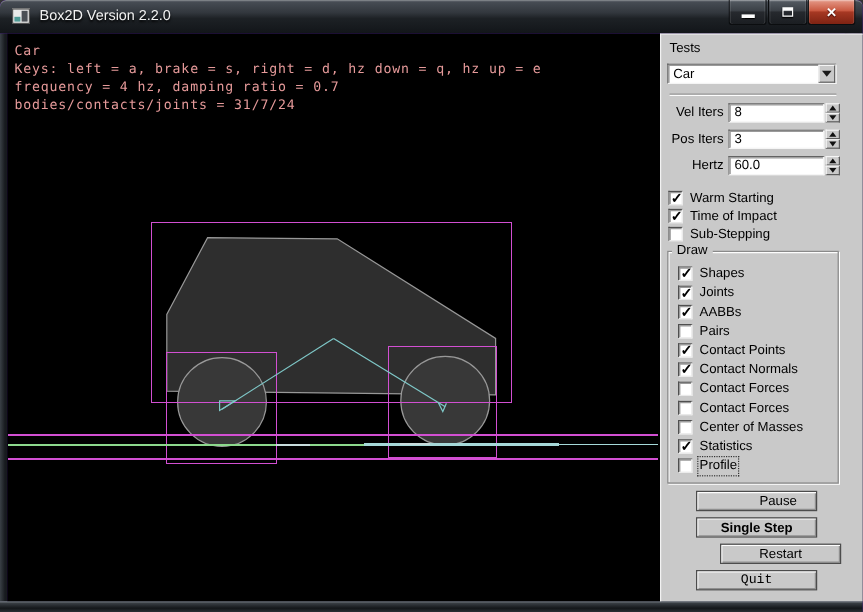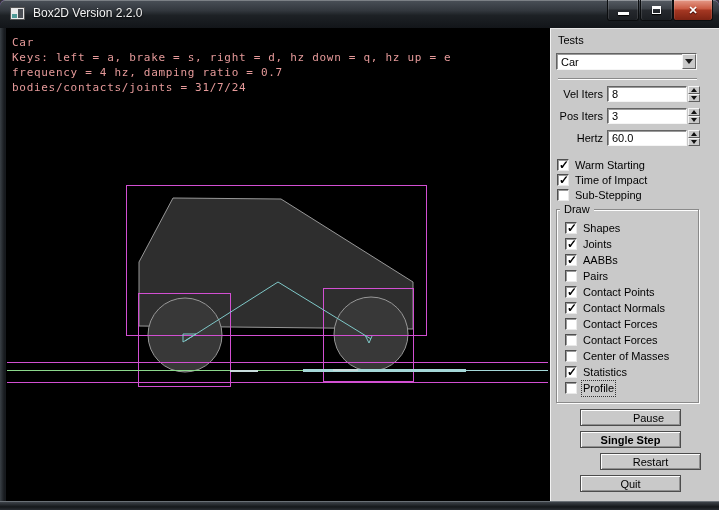--- a/index.html
+++ b/index.html
@@ -259,16 +259,16 @@
     <div class="chk-row" style="left:14px;top:353px;">
       <span class="chk-box">
           <span class="chk-mark"></span>
         </span>
       <span class="chk-label focused">Profile</span>
     </div>
 
     <div class="glui-btn" style="top:380px;padding-left:36px;">Pause</div>
     <div class="glui-btn" style="top:402px;font-weight:bold;">Single Step</div>
     <div class="glui-btn" style="top:424px;margin-left:20px;">Restart</div>
-    <div class="glui-btn" style="top:446px;">Quit</div>
+    <div class="glui-btn" style="top:446px;font-family:Liberation Mono, monospace;">Quit</div>
   </div>
 
 </div>
 
 </body></html>

